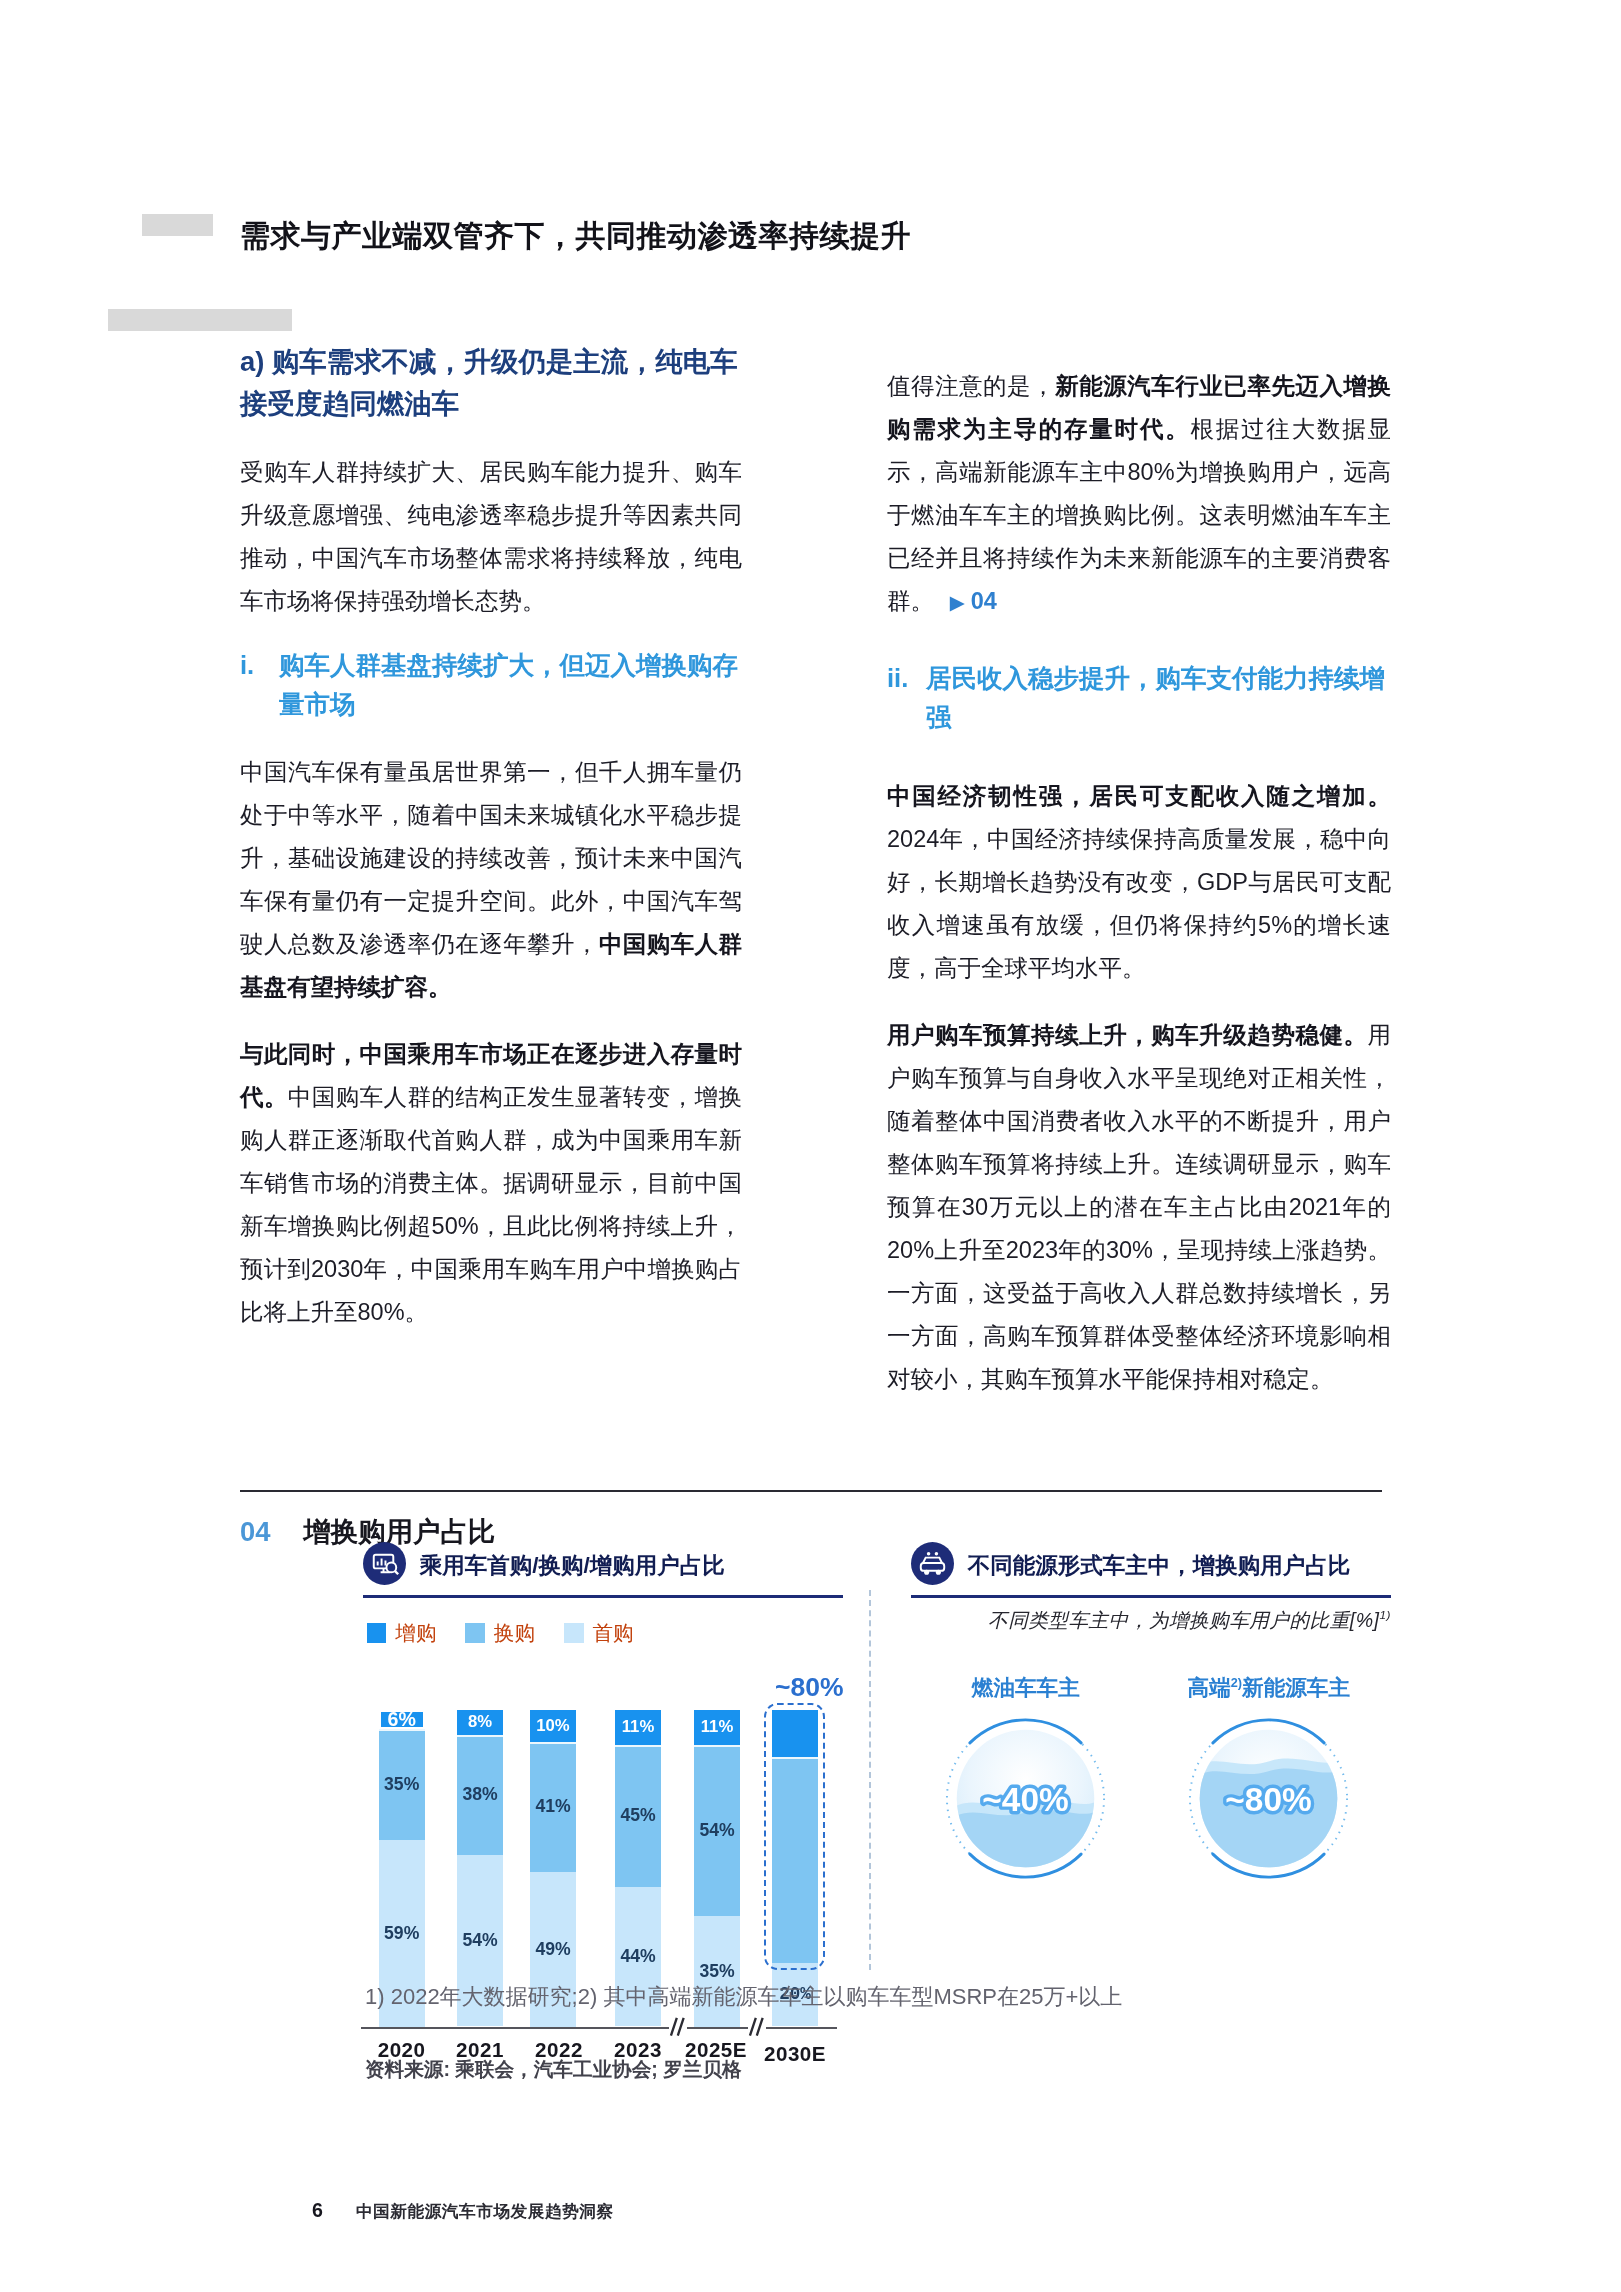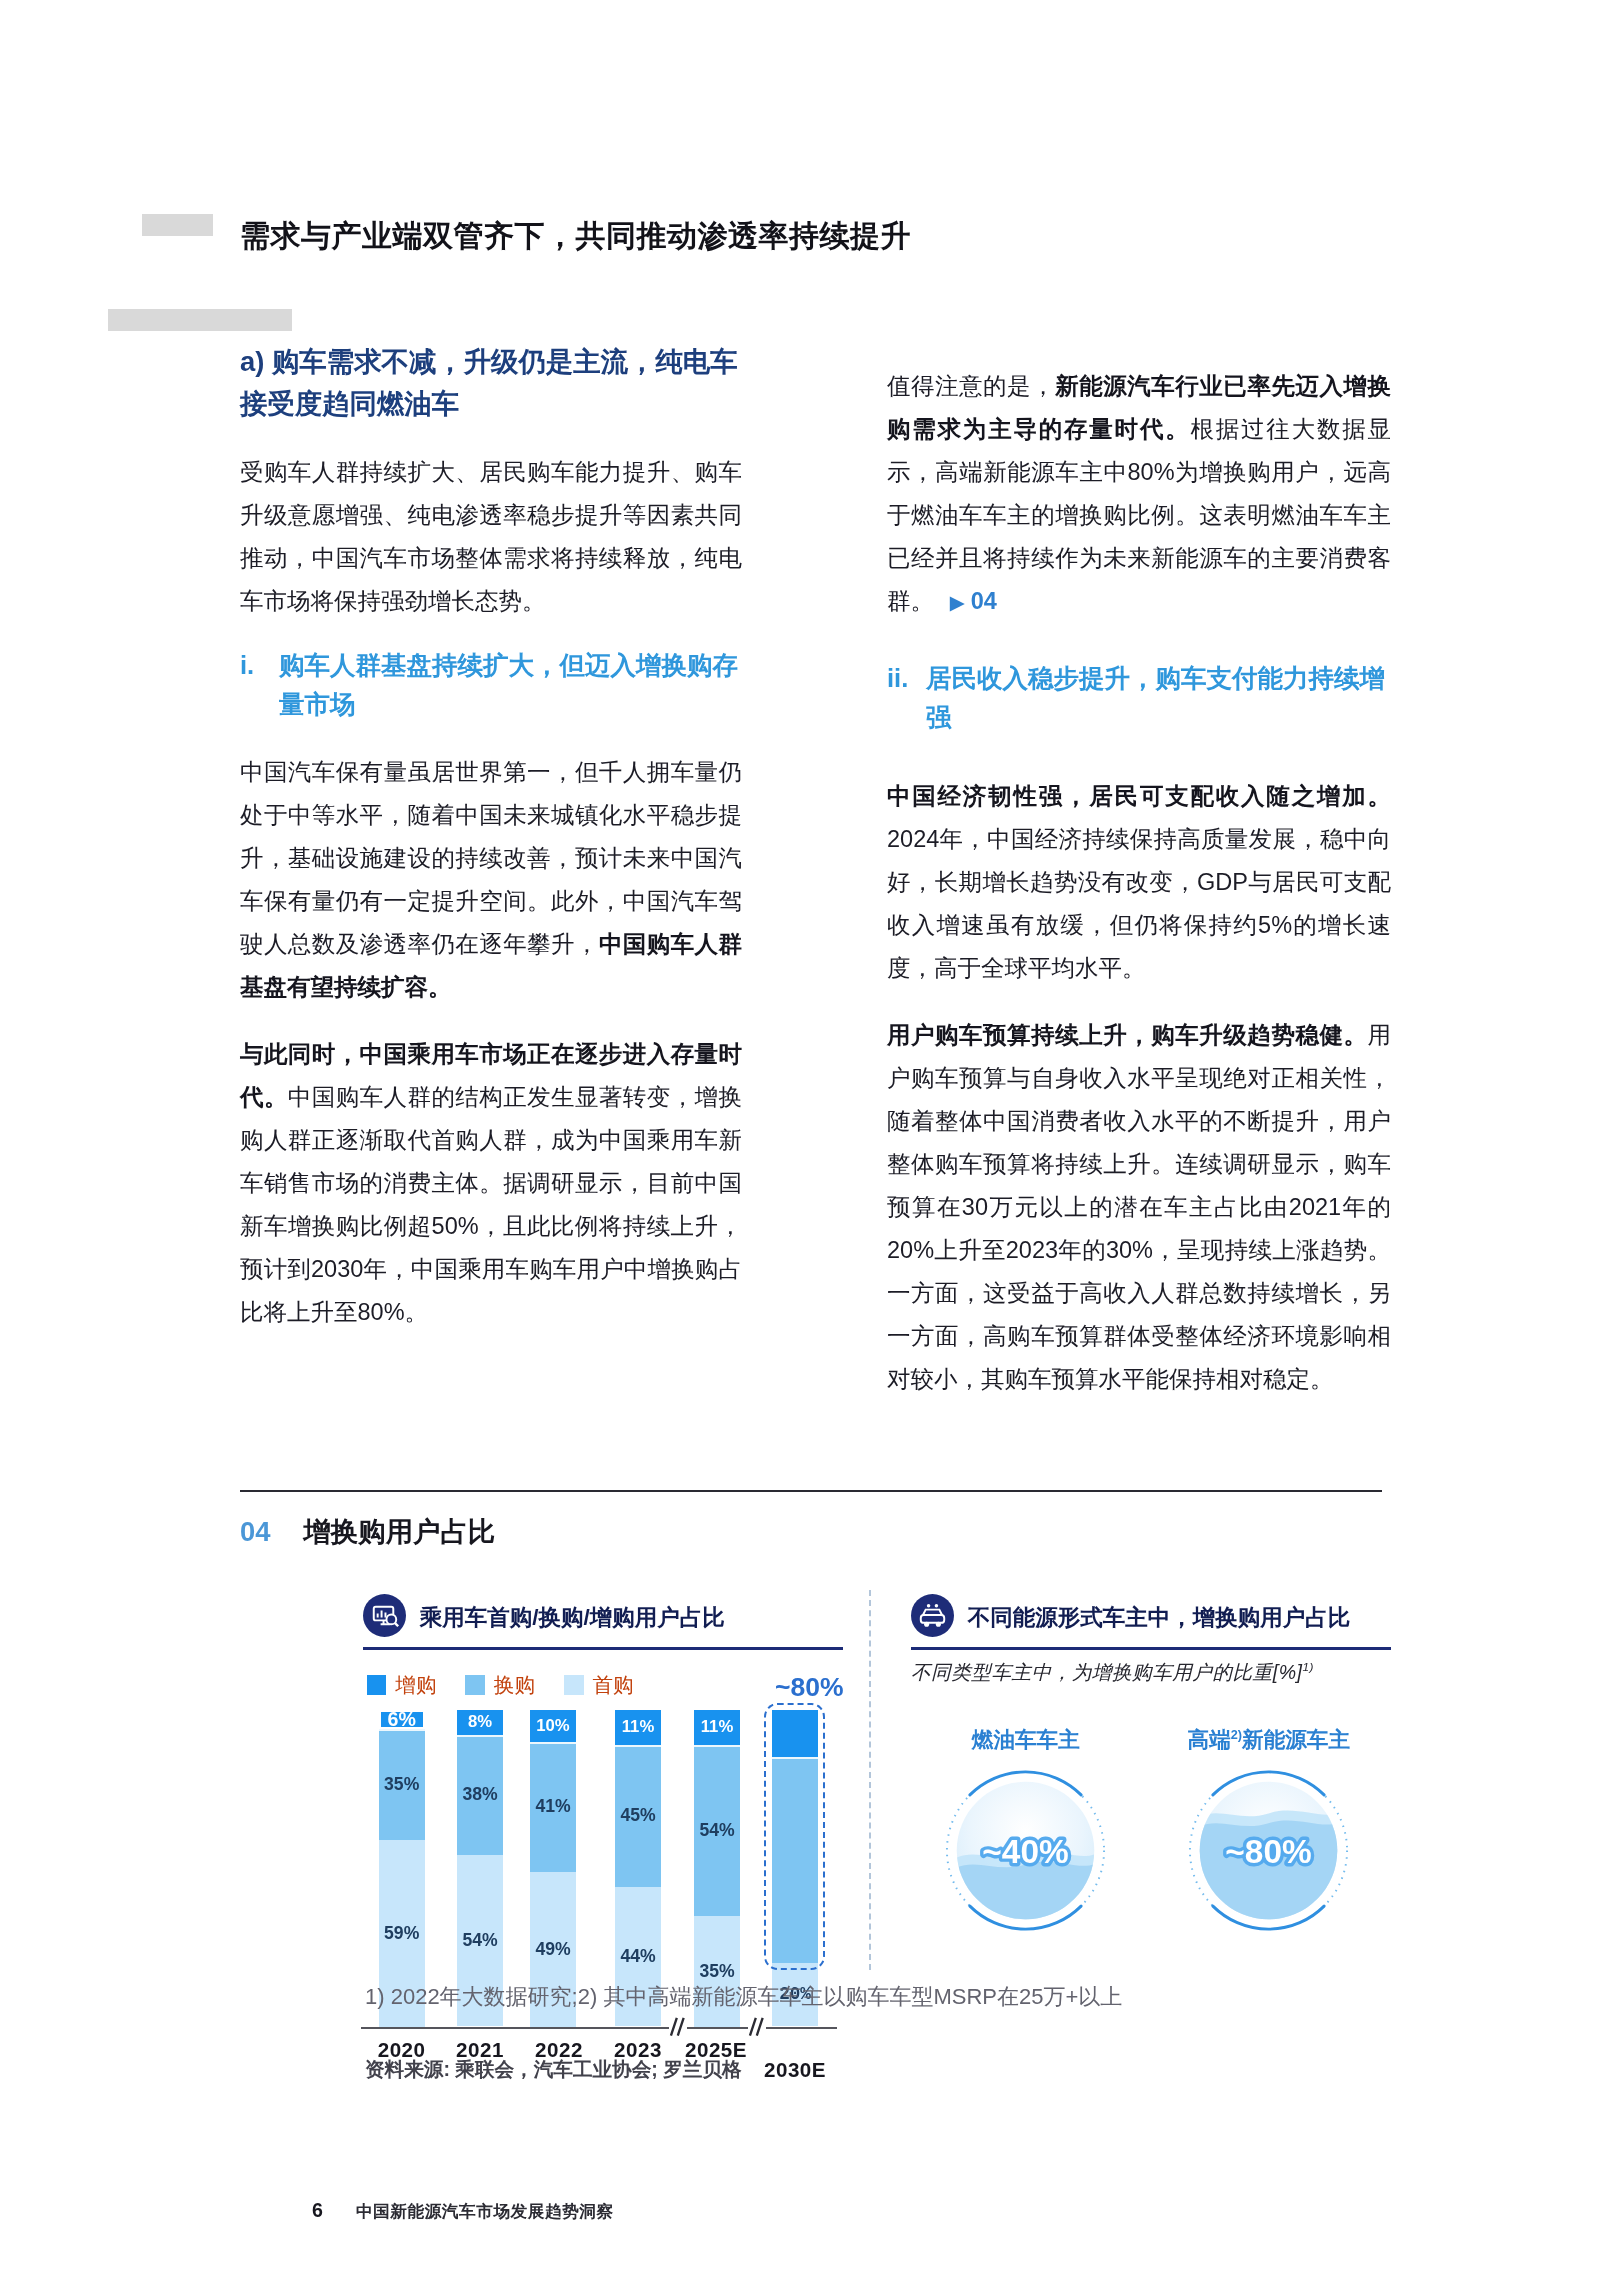--- a/index.html
+++ b/index.html
@@ -20,21 +20,21 @@
   .h-roman .marker{flex:0 0 39px;}
   .mt-i{margin-top:13.7px;margin-bottom:27.4px;}
   .mt-ii{margin-top:35px;margin-bottom:38px;}
   .ref{color:#2f80cf;font-weight:bold;margin-left:15.7px;white-space:nowrap;}
   .ref .tri{font-size:19.6px;margin-right:5.9px;}
   
   .fig-rule{position:absolute;left:240px;top:1490px;width:1142px;height:2px;background:#2a2a32;}
   .fig-head{position:absolute;left:240px;top:1514px;display:flex;gap:33px;align-items:baseline;}
   .fig-num{font-size:27.4px;font-weight:bold;color:#4b97d7;}
   .fig-title{font-size:27.4px;font-weight:bold;color:#17171f;}
-  .panel{position:absolute;top:1596px;}
+  .panel{position:absolute;top:1544px;text-align:right;}
   .panel-l{left:363px;width:480px;}
   .panel-r{left:911px;width:480px;}
   .panel-head{display:flex;align-items:center;gap:13.7px;height:43px;}
   .panel-title{font-size:22.5px;font-weight:bold;color:#111d52;}
   .panel-underline{margin-top:7.8px;height:2.9px;background:#1c2b77;}
   .panel-divider{position:absolute;left:869px;top:1590px;height:380px;border-left:2px dashed #b3c6da;}
   .legend{margin-top:21.6px;display:flex;gap:29px;align-items:center;margin-left:3.9px;}
   .legend-item{display:flex;align-items:center;gap:8.8px;font-size:20.6px;color:#c2410c;}
   .legend-sw{width:19.6px;height:19.6px;display:inline-block;}
   
@@ -198,21 +198,21 @@
         </div>
       </div>
       <div class="x-label" style="left: 309px; top: 372px;">2025E</div>
       <div class="bar" style="left: 409px; top: 44px; height: 317px; font-family: Liberation Mono, monospace;">
         <div class="seg seg0" style="height: 47px; background: rgb(24, 146, 239);"></div>
         <div class="seg seg1" style="height: 206px; background: rgb(126, 197, 242);"></div>
         <div class="seg seg2" style="height: 63px; background: rgb(199, 230, 251);">
           <span class="lbl">20%</span>
         </div>
       </div>
-      <div class="x-label" style="left: 388px; top: 392px;">2030E</div>
+      <div class="x-label" style="left: 388px; top: 376px;">2030E</div>
       <span class="axis-break" style="left: 306px; top: 349px;"><svg width="17.6" height="23.5" viewBox="0 0 18 24">
           <path d="M2 21 L8 3 M9 21 L15 3" stroke="#2b2b33" stroke-width="2.4" fill="none"></path>
         </svg></span>
       <span class="axis-break" style="left: 385px; top: 349px;"><svg width="17.6" height="23.5" viewBox="0 0 18 24">
           <path d="M2 21 L8 3 M9 21 L15 3" stroke="#2b2b33" stroke-width="2.4" fill="none"></path>
         </svg></span>
       <div class="ann-box" style="left: 401px; top: 37px; width: 57px; height: 263px;">
         <span class="ann-label">~80%</span>
       </div>
     </div>

